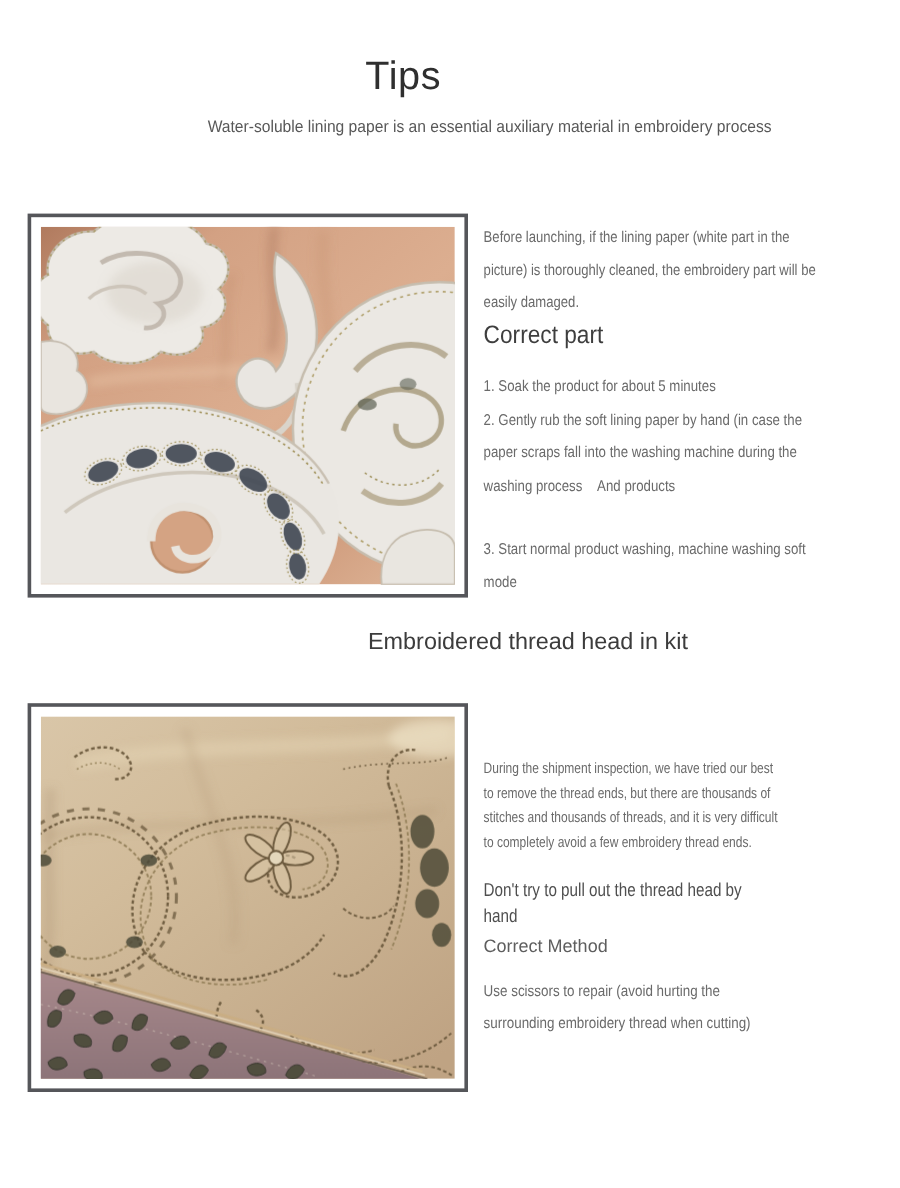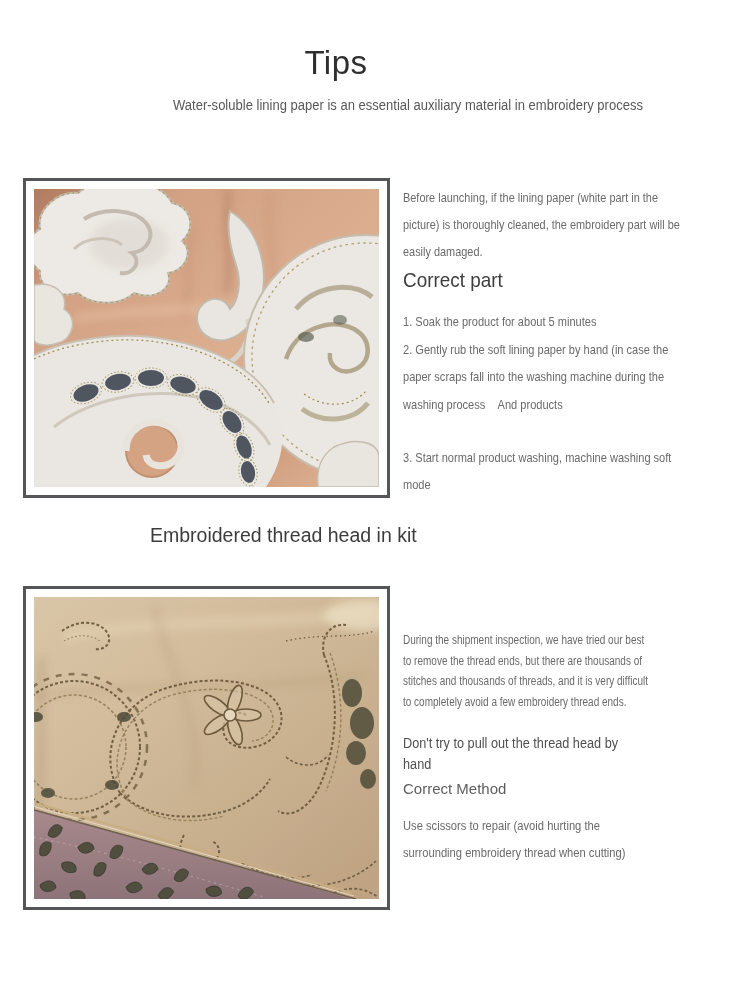--- a/index.html
+++ b/index.html
@@ -9,21 +9,21 @@
   .txt{font-family:"Liberation Sans",sans-serif;color:#6a6a6a;white-space:pre;transform-origin:left top;}
   .ctr{white-space:pre-line;}
 
   #tipsTitle{top:44px;left:0;width:672px;text-align:center;font-size:33px;color:#2f2f2f;letter-spacing:.5px;}
   #tipsSubtitle{top:97px;left:68px;width:680px;text-align:center;font-size:14px;color:#585858;
                 transform:scaleX(.93);transform-origin:50% 0;}
   #warningText{top:184px;left:403px;font-size:13px;line-height:27px;transform:scaleX(.84);}
   #correctPart{top:268px;left:403px;font-size:21px;color:#3e3e3e;transform:scaleX(.9);}
   #steps{top:308px;left:403px;font-size:13px;line-height:27.5px;transform:scaleX(.85);}
   #step3{top:444px;left:403px;font-size:13px;line-height:27px;transform:scaleX(.85);}
-  #threadHeading{top:524px;left:150px;width:580px;text-align:left;font-size:19.5px;color:#3c3c3c;}
+  #threadHeading{top:524px;left:150px;width:580px;text-align:center;font-size:19.5px;color:#3c3c3c;}
   #threadIntro{top:630px;left:403px;font-size:12.5px;line-height:20.5px;transform:scaleX(.8);}
   #noPull{top:732px;left:403px;font-size:15.5px;line-height:21px;color:#4f4f4f;transform:scaleX(.82);}
   #correctMethod{top:780px;left:403px;font-size:15px;color:#5e5e5e;}
   #scissors{top:812px;left:403px;font-size:13px;line-height:27px;transform:scaleX(.86);}
 
   .photo-frame{position:absolute;left:23px;width:367px;border:3px solid #55565a;background:#ffffff;
                padding:8px;box-sizing:border-box;}
   #frame1{top:178px;height:320px;}
   #frame2{top:586px;height:324px;}
   .photo-frame svg{display:block;width:100%;height:100%;}

